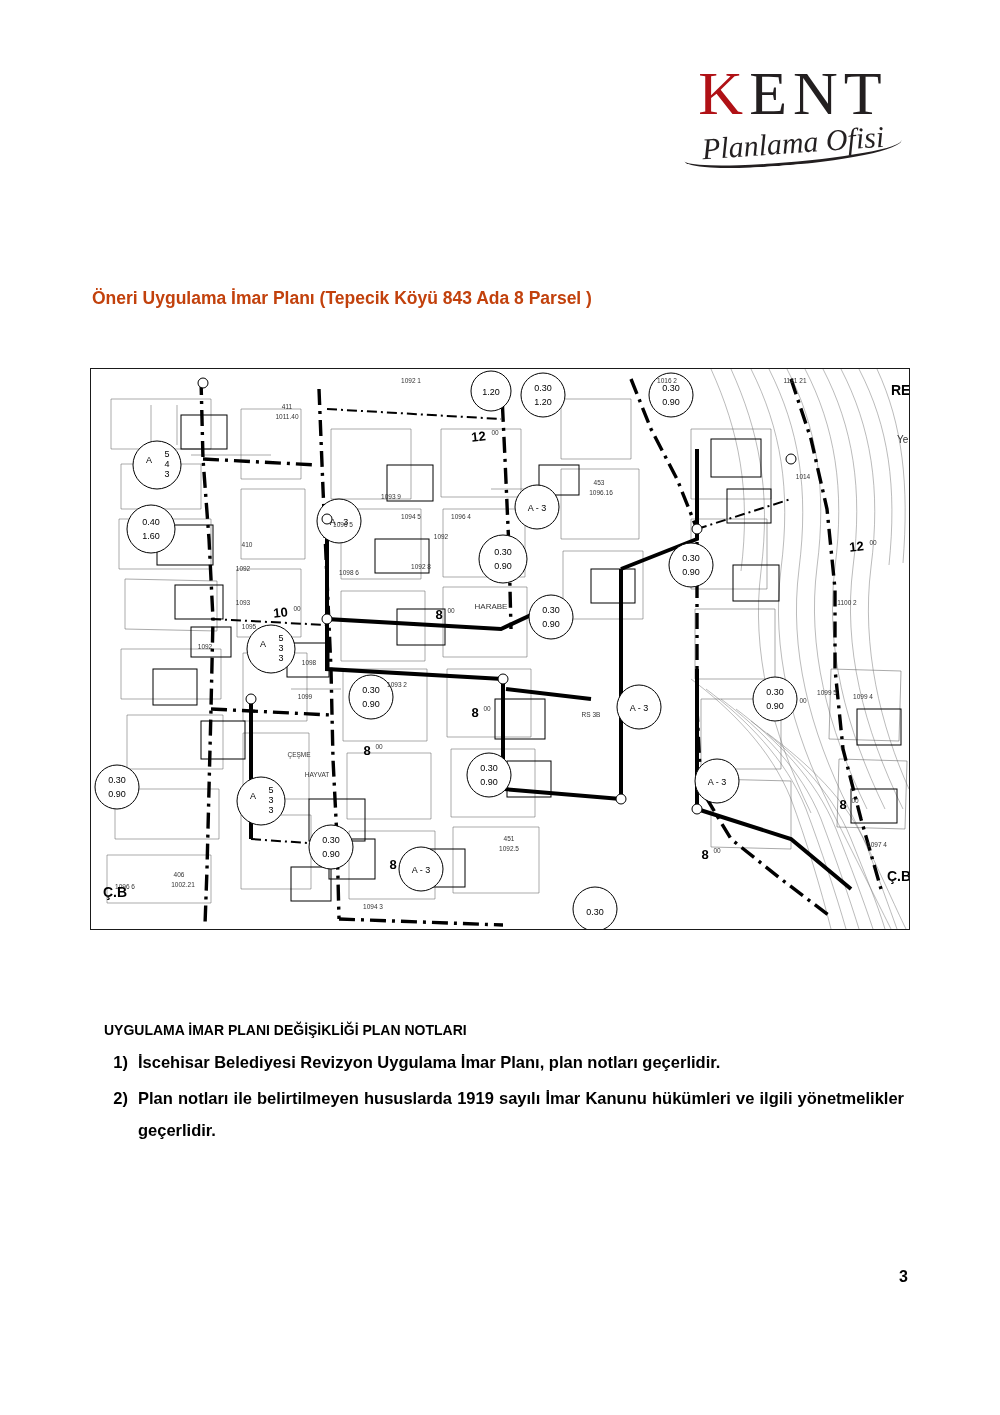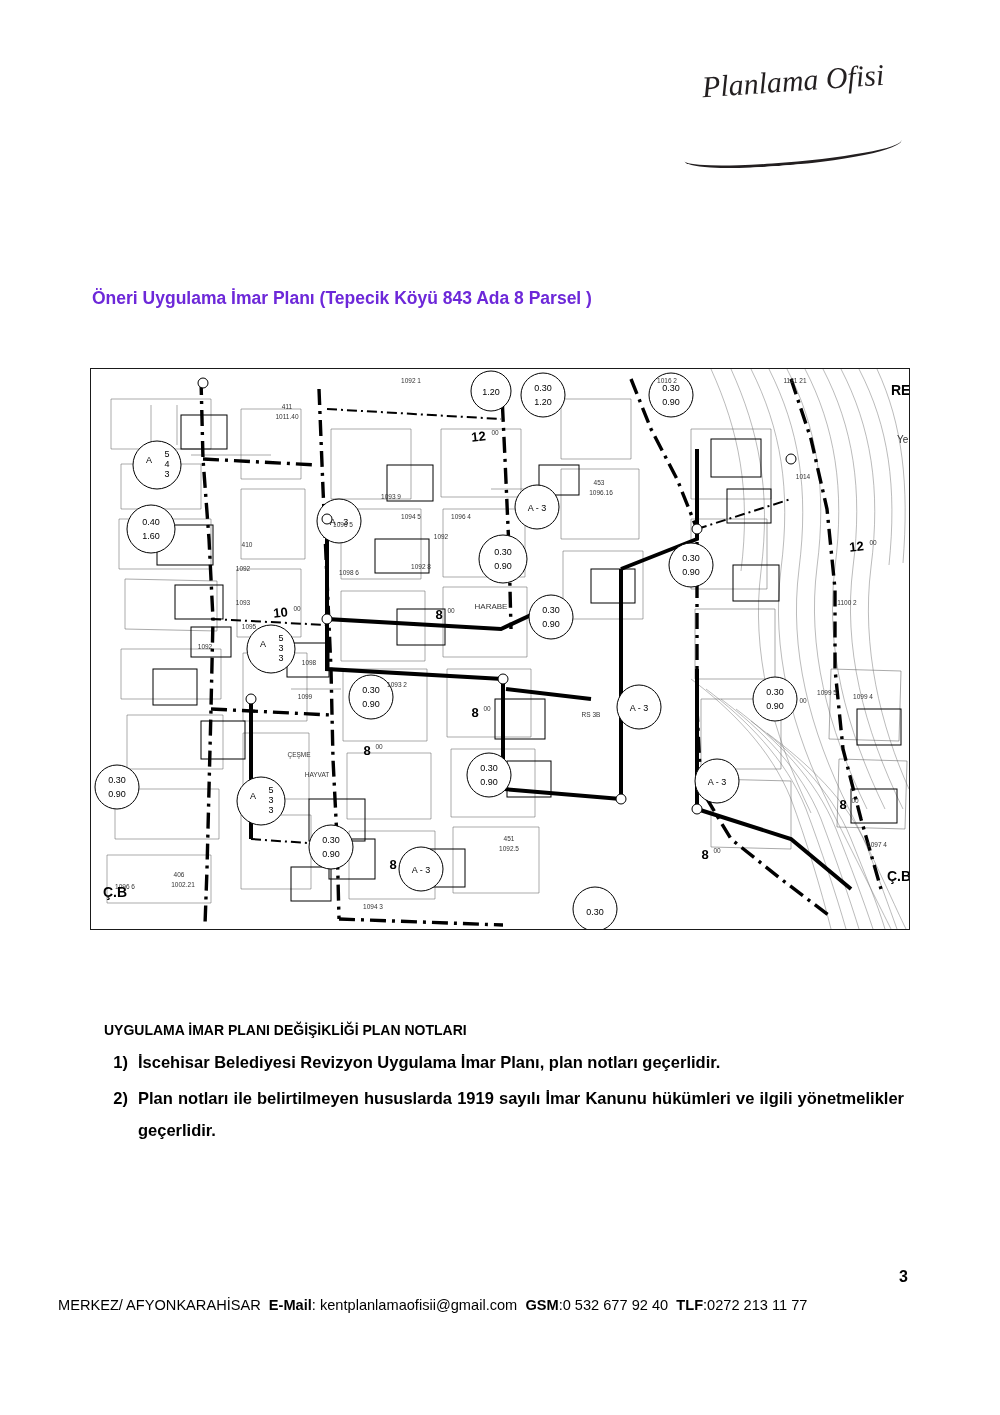--- a/index.html
+++ b/index.html
@@ -57,21 +57,21 @@
     pointer-events: none;
   }
 
   
   .doc-title {
     position: absolute;
     left: 92px;
     top: 288px;
     font-size: 17.5px;
     font-weight: bold;
-    color: #6d28d9;
+    color: #c2410c;
   }
 
   
   .map-figure {
     position: absolute;
     left: 90px;
     top: 368px;
     width: 818px;
     height: 560px;
     border: 1px solid #1a1a1a;
@@ -138,20 +138,21 @@
     line-height: 1.55;
     color: #000;
   }
   .footer b { font-weight: bold; }
   .footer .line2 { white-space: nowrap; }
 </style>
 </head>
 <body>
 
 <div class="logo-block">
+  <div class="logo-kent"><span class="k-red">K</span><span>ENT</span></div>
   <div class="logo-swoosh"></div>
   <div class="logo-sub">Planlama Ofisi</div>
 </div>
 
 <div class="doc-title">Öneri Uygulama İmar Planı (Tepecik Köyü 843 Ada 8 Parsel )</div>
 
 <div class="map-figure">
   <svg viewBox="0 0 818 560" preserveAspectRatio="none">
     <defs>
       <style>
@@ -450,14 +451,13 @@
   </div>
   <div class="note-row">
     <div class="note-num">2)</div>
     <div class="note-text">Plan notları ile belirtilmeyen hususlarda 1919 sayılı İmar Kanunu hükümleri ve ilgili yönetmelikler geçerlidir.</div>
   </div>
 </div>
 
 <div class="page-number">3</div>
 
 <div class="footer">
-  <div class="line2"><span>MERKEZ/ AFYONKARAHİSAR</span>&nbsp;&nbsp;<b>E-Mail</b><span>: kentplanlamaofisii@gmail.com</span>&nbsp;&nbsp;<b>GSM</b><span>:0 532 677 92 40</span>&nbsp;&nbsp;<b>TLF</b><span>:0272 213 11 77</span></div>
 </div>
 
 </body></html>

